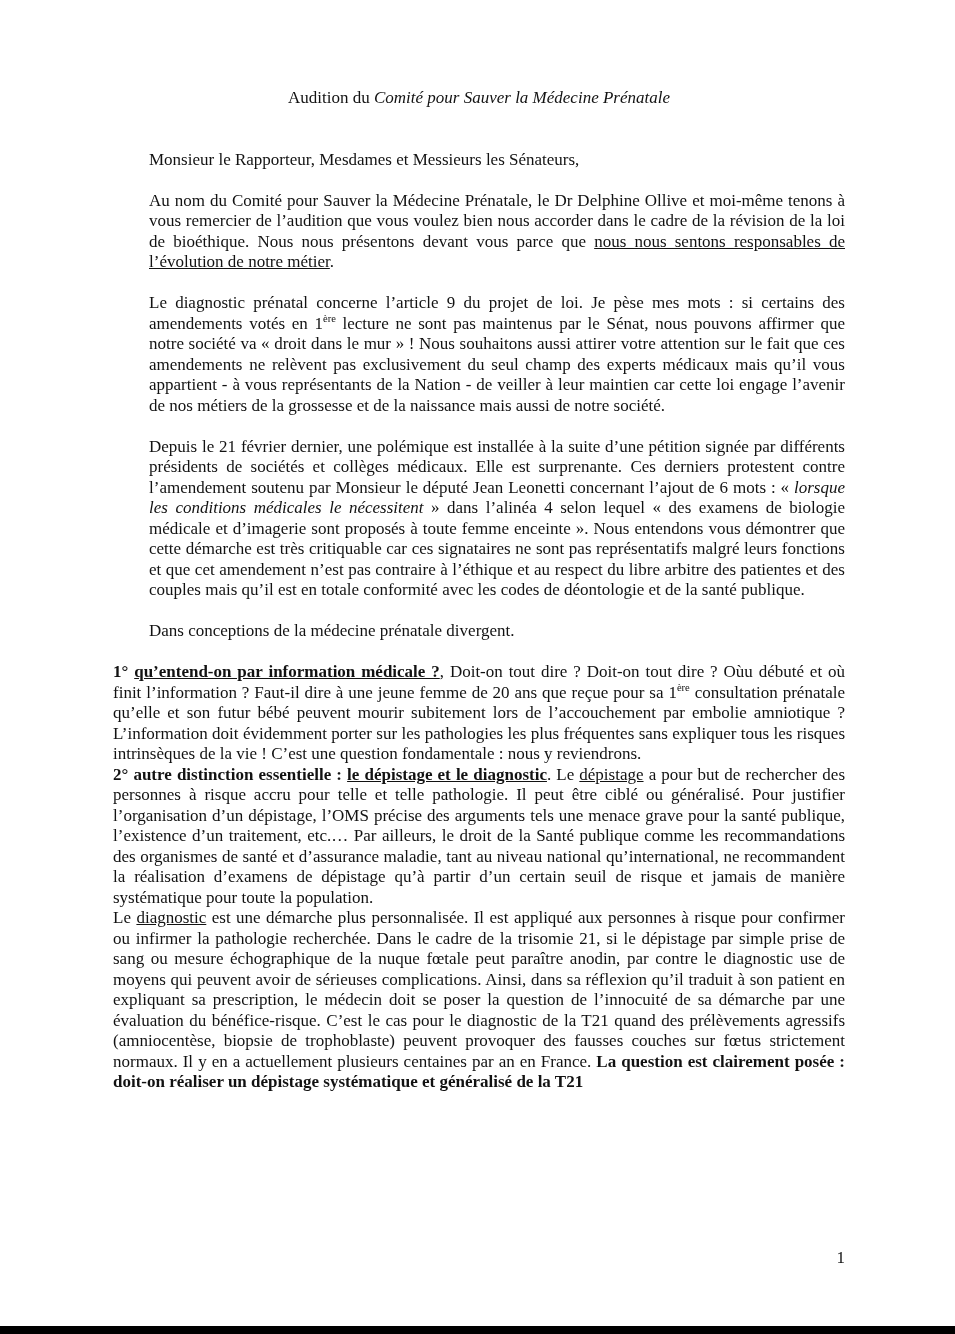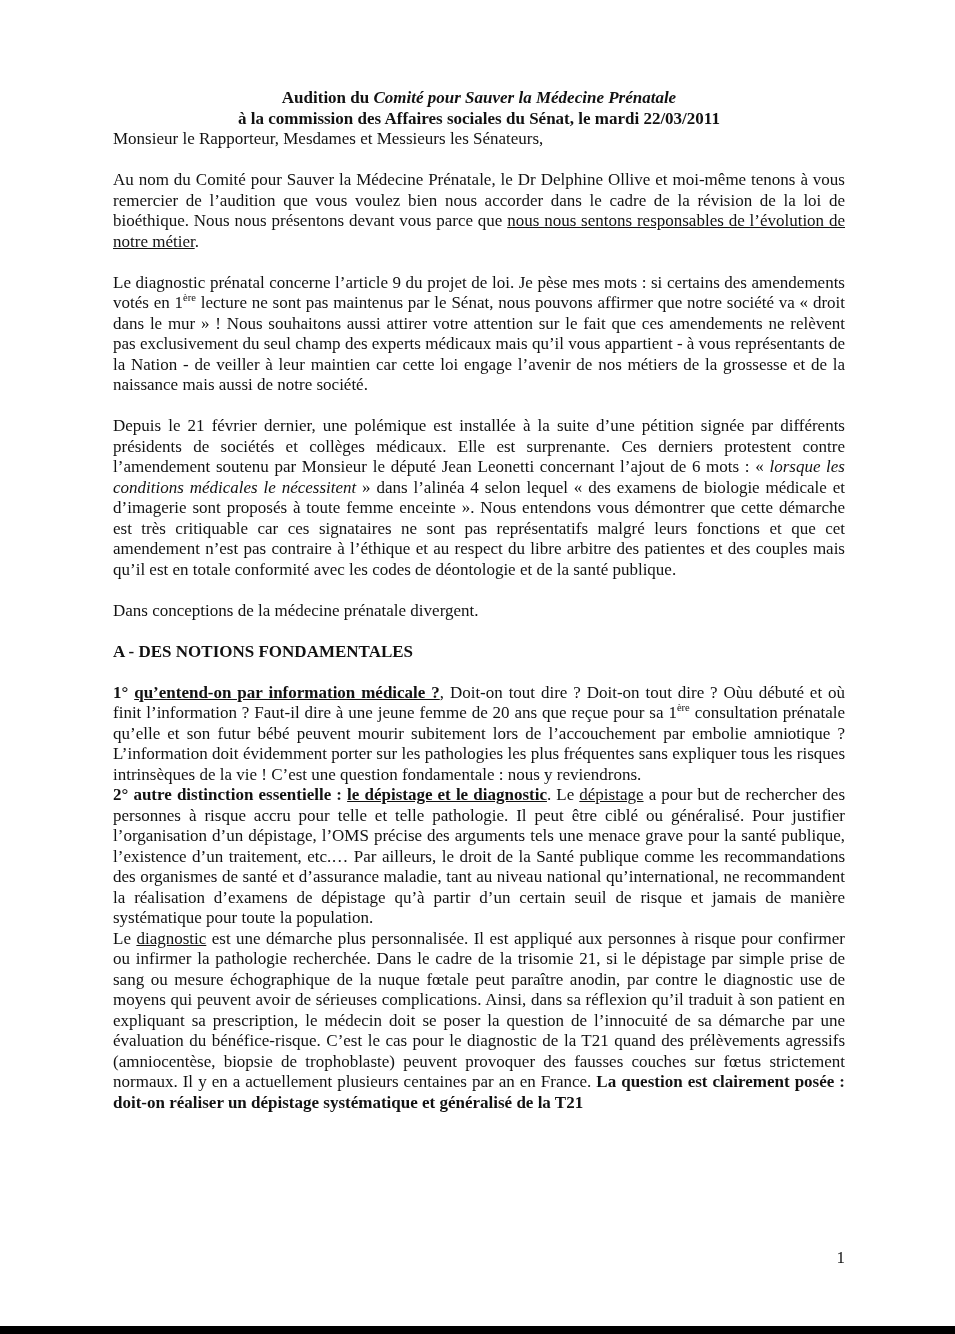--- a/index.html
+++ b/index.html
@@ -15,24 +15,25 @@
     line-height: 20.5px;
   }
   .content {
     position: absolute;
     left: 113px;
     top: 88px;
     width: 732px;
   }
   .title-block {
     text-align: center;
-    font-weight: bold;
+    font-weight: normal;
+    margin-bottom: 41px;
   }
   p { margin: 0; }
-  p.gap { margin-bottom: 20.5px; }
+  p.gap { margin-bottom: 20.5px; margin-left: 36px; }
   .just { text-align: justify; text-align-last: left; }
   .heading { font-weight: bold; }
   .b { font-weight: bold; }
   .i { font-style: italic; }
   .u { text-decoration: underline; }
   .sup { font-size: 0.62em; vertical-align: super; line-height: 0; }
   .footer-number {
     position: absolute;
     left: 113px;
     top: 1248px;
@@ -47,29 +48,27 @@
     height: 8px;
     background: #000000;
   }
 </style>
 </head>
 <body>
 
 <div class="content">
   <header class="title-block">
       <div class="title-line"><span>Audition du </span><span class="i">Comité pour Sauver la Médecine Prénatale</span></div>
-      <div class="title-line"><span>à la commission des Affaires sociales du Sénat, le mardi 22/03/2011</span></div>
     </header>
   <main>
       <p class="plain gap"><span>Monsieur le Rapporteur, Mesdames et Messieurs les Sénateurs,</span></p>
       <p class="just gap"><span>Au nom du Comité pour Sauver la Médecine Prénatale, le Dr Delphine Ollive et moi-même tenons à vous remercier de l’audition que vous voulez bien nous accorder dans le cadre de la révision de la loi de bioéthique. Nous nous présentons devant vous parce que </span><span class="u">nous nous sentons responsables de l’évolution de notre métier</span><span>.</span></p>
       <p class="just gap"><span>Le diagnostic prénatal concerne l’article 9 du projet de loi. Je pèse mes mots : si certains des amendements votés en 1</span><span class="sup">ère</span><span> lecture ne sont pas maintenus par le Sénat, nous pouvons affirmer que notre société va « droit dans le mur » ! Nous souhaitons aussi attirer votre attention sur le fait que ces amendements ne relèvent pas exclusivement du seul champ des experts médicaux mais qu’il vous appartient - à vous représentants de la Nation - de veiller à leur maintien car cette loi engage l’avenir de nos métiers de la grossesse et de la naissance mais aussi de notre société.</span></p>
       <p class="just gap"><span>Depuis le 21 février dernier, une polémique est installée à la suite d’une pétition signée par différents présidents de sociétés et collèges médicaux. Elle est surprenante. Ces derniers protestent contre l’amendement soutenu par Monsieur le député Jean Leonetti concernant l’ajout de 6 mots : « </span><span class="i">lorsque les conditions médicales le nécessitent</span><span> » dans l’alinéa 4 selon lequel « des examens de biologie médicale et d’imagerie sont proposés à toute femme enceinte ». Nous entendons vous démontrer que cette démarche est très critiquable car ces signataires ne sont pas représentatifs malgré leurs fonctions et que cet amendement n’est pas contraire à l’éthique et au respect du libre arbitre des patientes et des couples mais qu’il est en totale conformité avec les codes de déontologie et de la santé publique.</span></p>
       <p class="plain gap"><span>Dans conceptions de la médecine prénatale divergent.</span></p>
-      <p class="heading gap"><span class="b">A - DES NOTIONS FONDAMENTALES</span></p>
       <p class="just"><span class="b">1° </span><span class="b u">qu’entend-on par information médicale ?</span><span>, Doit-on tout dire ? Doit-on tout dire ? Oùu débuté et où finit l’information ?  Faut-il dire à une jeune femme de 20 ans que reçue pour sa 1</span><span class="sup">ère</span><span> consultation prénatale qu’elle et son futur bébé peuvent mourir subitement lors de l’accouchement par embolie amniotique ? L’information doit évidemment porter sur les pathologies les plus fréquentes sans expliquer tous les risques intrinsèques de la vie ! C’est une question fondamentale : nous y reviendrons.</span></p>
       <p class="just"><span class="b">2° autre distinction essentielle : </span><span class="b u">le dépistage et le diagnostic</span><span>. Le </span><span class="u">dépistage</span><span> a pour but de rechercher des personnes à risque accru pour telle et telle pathologie. Il peut être ciblé ou généralisé. Pour justifier l’organisation d’un dépistage, l’OMS précise des arguments tels une menace grave pour la santé publique, l’existence d’un traitement, etc.…  Par ailleurs, le droit de la Santé publique comme les recommandations des organismes de santé et d’assurance maladie, tant au niveau national qu’international, ne recommandent la réalisation d’examens de dépistage qu’à partir d’un certain seuil de risque et jamais de manière systématique pour toute la population.</span></p>
       <p class="just"><span>Le </span><span class="u">diagnostic</span><span> est une démarche plus personnalisée. Il est appliqué aux personnes à risque pour confirmer ou infirmer la pathologie recherchée. Dans le cadre de la trisomie 21, si le dépistage par simple prise de sang ou mesure échographique de la nuque fœtale peut paraître anodin, par contre le diagnostic use de moyens qui peuvent avoir de sérieuses complications. Ainsi, dans sa réflexion qu’il traduit à son patient en expliquant sa prescription, le médecin doit se poser la question de l’innocuité de sa démarche par une évaluation  du bénéfice-risque.  C’est le cas pour le diagnostic de la T21 quand des prélèvements agressifs (amniocentèse, biopsie de trophoblaste) peuvent provoquer des fausses couches sur fœtus strictement normaux. Il y en a actuellement plusieurs centaines par an en France. </span><span class="b">La question est clairement posée : doit-on réaliser un dépistage systématique et généralisé de la T21</span></p>
     </main>
 </div>
 
 <div class="footer-number">1</div>
 
 <div class="bottom-bar"></div>
 

